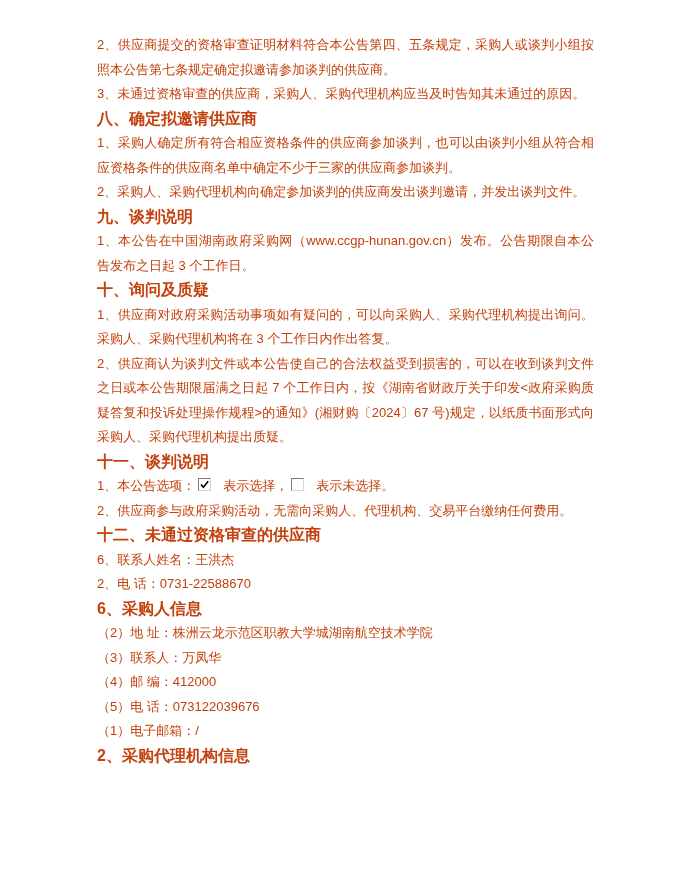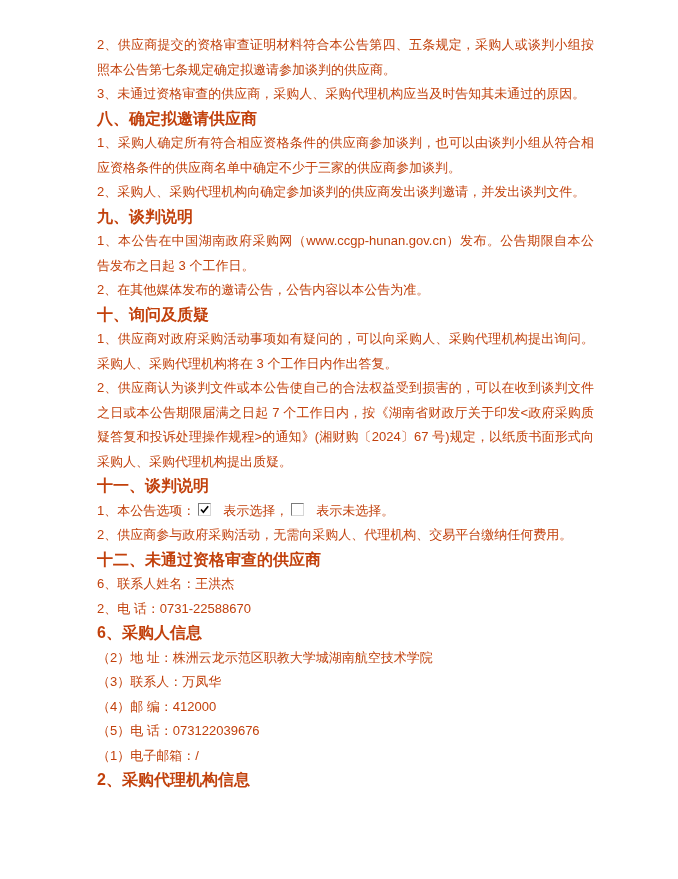--- a/index.html
+++ b/index.html
@@ -50,21 +50,20 @@
 
     <p>2、供应商提交的资格审查证明材料符合本公告第四、五条规定，采购人或谈判小组按照本公告第七条规定确定拟邀请参加谈判的供应商。</p>
     <p>3、未通过资格审查的供应商，采购人、采购代理机构应当及时告知其未通过的原因。</p>
 
     <p class="hd">八、确定拟邀请供应商</p>
     <p>1、采购人确定所有符合相应资格条件的供应商参加谈判，也可以由谈判小组从符合相应资格条件的供应商名单中确定不少于三家的供应商参加谈判。</p>
     <p>2、采购人、采购代理机构向确定参加谈判的供应商发出谈判邀请，并发出谈判文件。</p>
 
     <p class="hd">九、谈判说明</p>
     <p>1、本公告在中国湖南政府采购网（www.ccgp-hunan.gov.cn）发布。公告期限自本公告发布之日起 3 个工作日。</p>
-    <p>2、在其他媒体发布的邀请公告，公告内容以本公告为准。</p>
 
     <p class="hd">十、询问及质疑</p>
     <p>1、供应商对政府采购活动事项如有疑问的，可以向采购人、采购代理机构提出询问。采购人、采购代理机构将在 3 个工作日内作出答复。</p>
     <p>2、供应商认为谈判文件或本公告使自己的合法权益受到损害的，可以在收到谈判文件之日或本公告期限届满之日起 7 个工作日内，按《湖南省财政厅关于印发&lt;政府采购质疑答复和投诉处理操作规程&gt;的通知》(湘财购〔2024〕67 号)规定，以纸质书面形式向采购人、采购代理机构提出质疑。</p>
 
     <p class="hd">十一、谈判说明</p>
     <p>
       <span>1、本公告选项：</span><span class="checkbox checked"><svg viewBox="0 0 12 12">
             <path d="M2.2 6 L4.8 9 L10 2.4" fill="none" stroke="#000000" stroke-width="1.8"></path>
           </svg></span><span>表示选择，</span><span class="checkbox"></span><span>表示未选择。</span>

